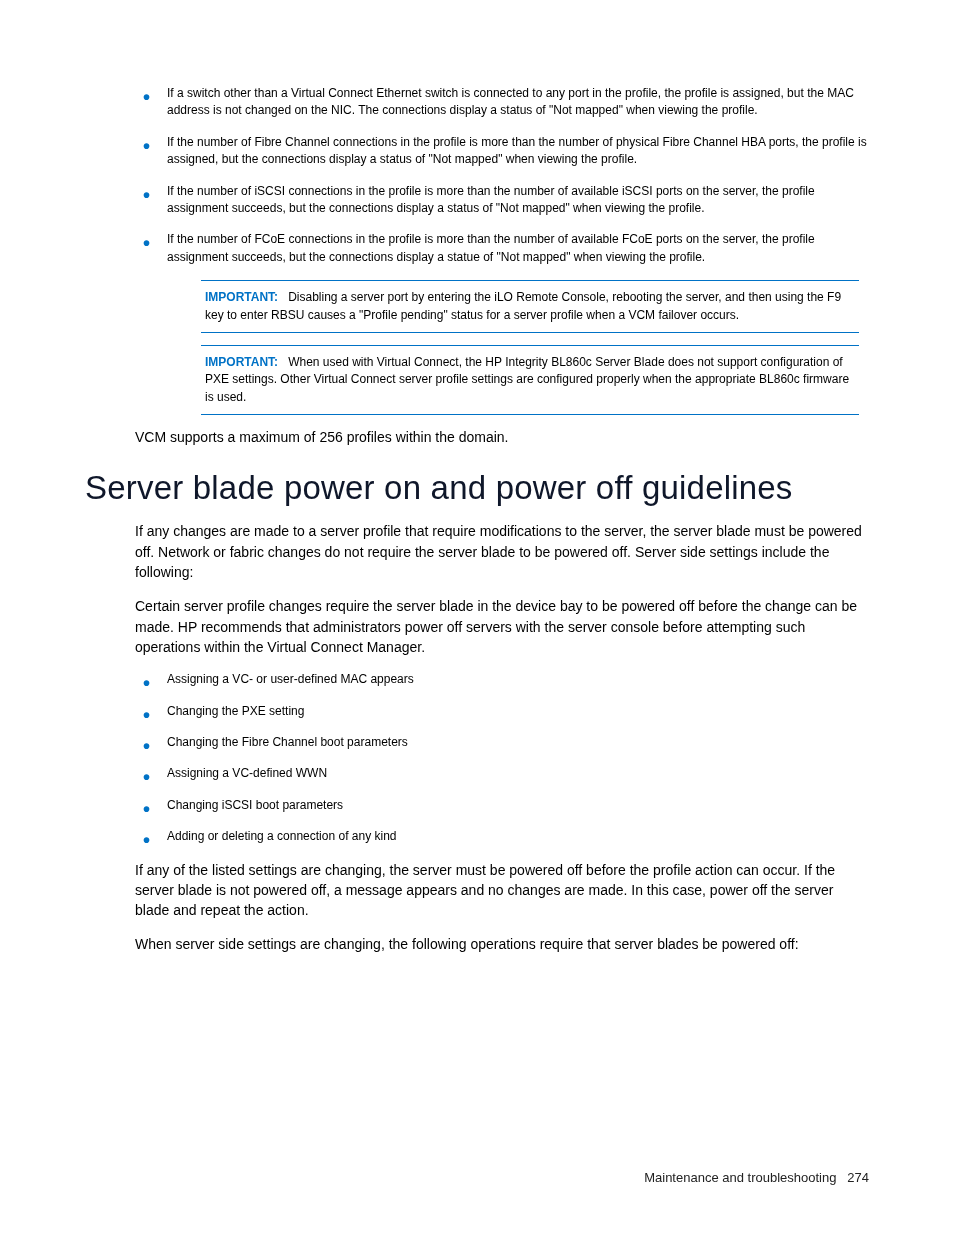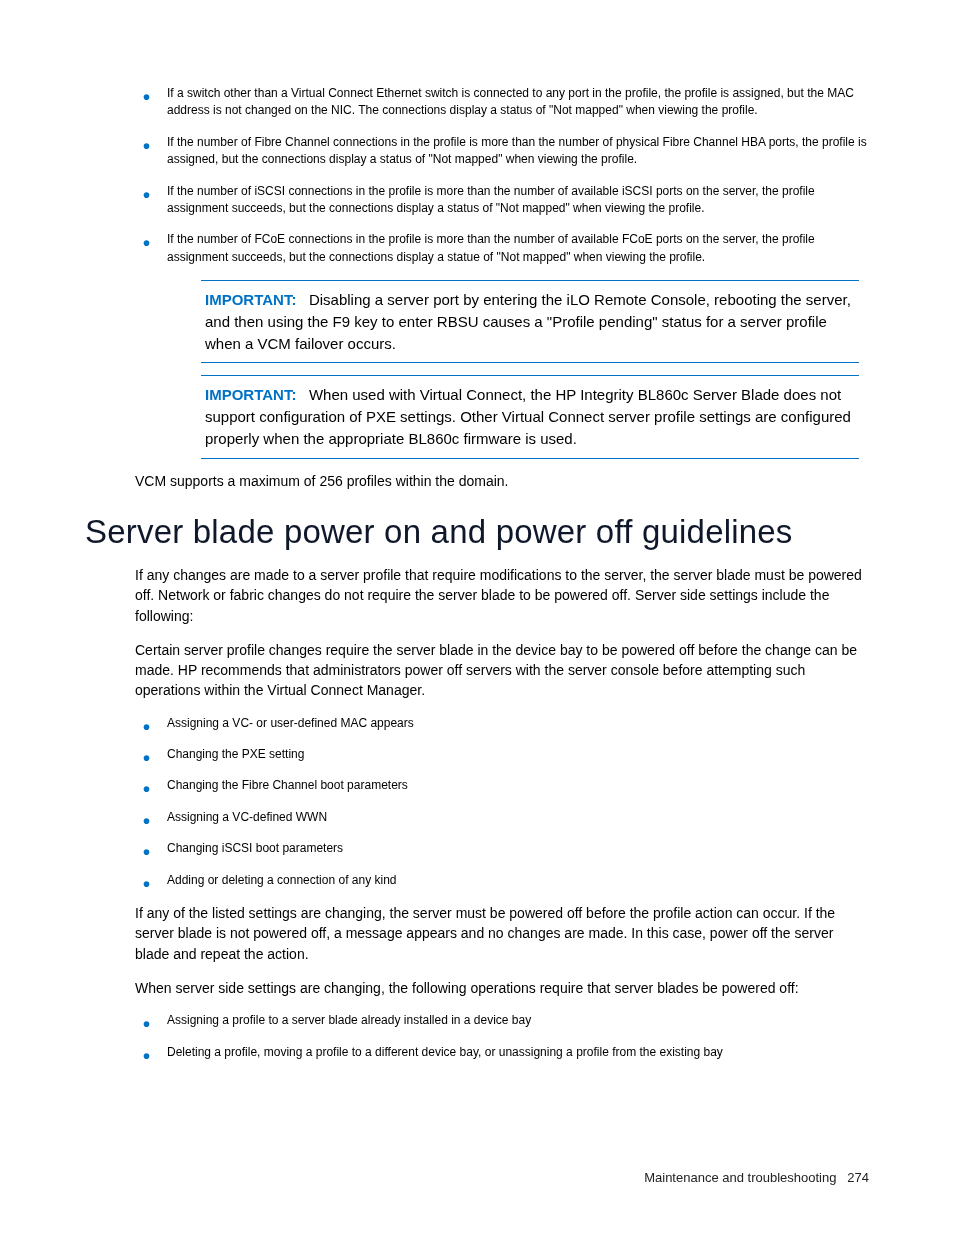--- a/index.html
+++ b/index.html
@@ -34,21 +34,21 @@
       font-size: 20px;
       font-weight: bold;
     }
     .callout {
       margin-left: 116px;
       margin-right: 10px;
       margin-bottom: 12px;
       border-top: 1px solid #0072c6;
       border-bottom: 1px solid #0072c6;
       padding: 8px 4px;
-      font-size: 15px;
+      font-size: 12px;
       line-height: 1.45;
     }
     .callout-label {
       color: #0072c6;
       font-weight: bold;
     }
     .para {
       margin-left: 50px;
       font-size: 14px;
       line-height: 1.45;
@@ -106,22 +106,18 @@
     <li>Changing the PXE setting</li>
     <li>Changing the Fibre Channel boot parameters</li>
     <li>Assigning a VC-defined WWN</li>
     <li>Changing iSCSI boot parameters</li>
     <li>Adding or deleting a connection of any kind</li>
   </ul>
 
   <p class="para">If any of the listed settings are changing, the server must be powered off before the profile action can occur. If the server blade is not powered off, a message appears and no changes are made. In this case, power off the server blade and repeat the action.</p>
   <p class="para">When server side settings are changing, the following operations require that server blades be powered off:</p>
 
-  <ul class="main-list">
-    <li>Assigning a profile to a server blade already installed in a device bay</li>
-    <li>Deleting a profile, moving a profile to a different device bay, or unassigning a profile from the existing bay</li>
-  </ul>
 
 </div>
 
 <div class="footer">
   <span>Maintenance and troubleshooting</span>&nbsp;&nbsp;&nbsp;<span>274</span>
 </div>
 
 </body></html>

